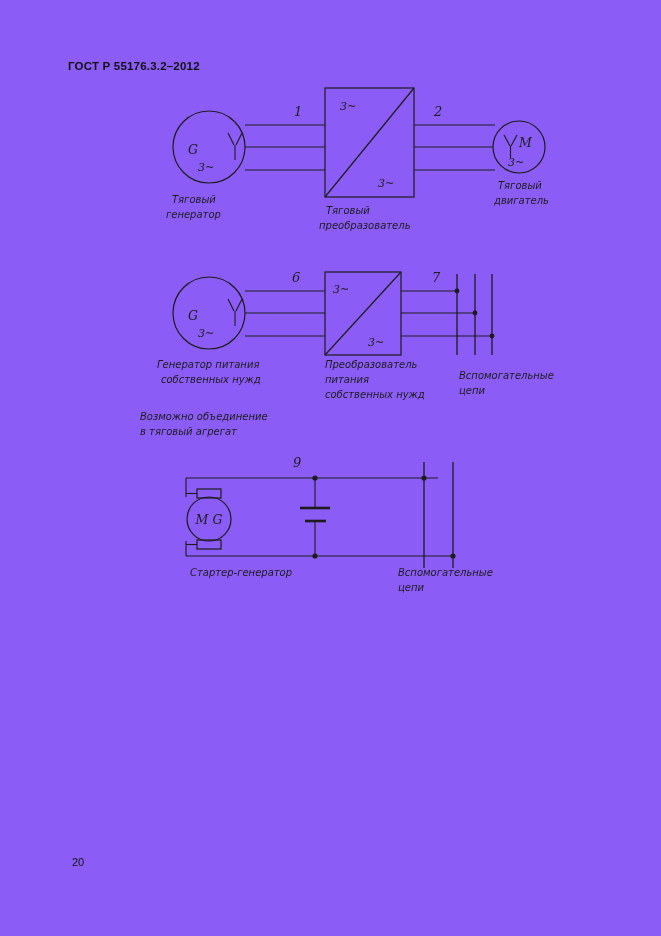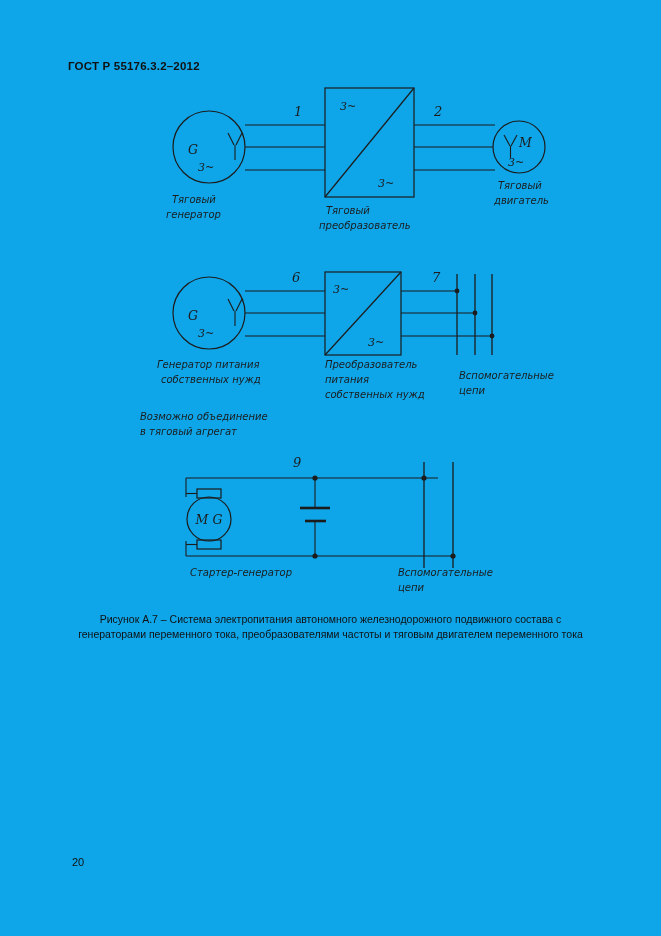--- a/index.html
+++ b/index.html
@@ -11,21 +11,21 @@
     width: 661px;
     height: 936px;
     position: relative;
     font-family: "Liberation Sans", sans-serif;
     color: #1a1a1a;
     overflow: hidden;
   }
   .page {
     position: absolute;
     inset: 0;
-    background: #0ea5e9;
+    background: #8b5cf6;
   }
   .hdr {
     position: absolute;
     left: 68px;
     top: 60px;
     font-size: 11.5px;
     font-weight: bold;
     letter-spacing: 0.2px;
     color: #111;
     white-space: nowrap;
@@ -215,16 +215,15 @@
       <line x1="453" y1="462" x2="453" y2="568" class="bus"></line>
       <circle cx="424" cy="478" r="2.6" class="dot"></circle>
       <circle cx="453" cy="556" r="2.6" class="dot"></circle>
 
       <text x="190" y="576" class="lbl">Стартер-генератор</text>
       <text x="398" y="576" class="lbl">Вспомогательные</text>
       <text x="398" y="591" class="lbl">цепи</text>
     </g>
   </svg>
 
-  <div class="caption">Рисунок А.7 – Система электропитания автономного железнодорожного подвижного состава с генераторами переменного тока, преобразователями частоты и тяговым двигателем переменного тока</div>
 
   <div class="pageno">20</div>
 </div>
 
 </body></html>

